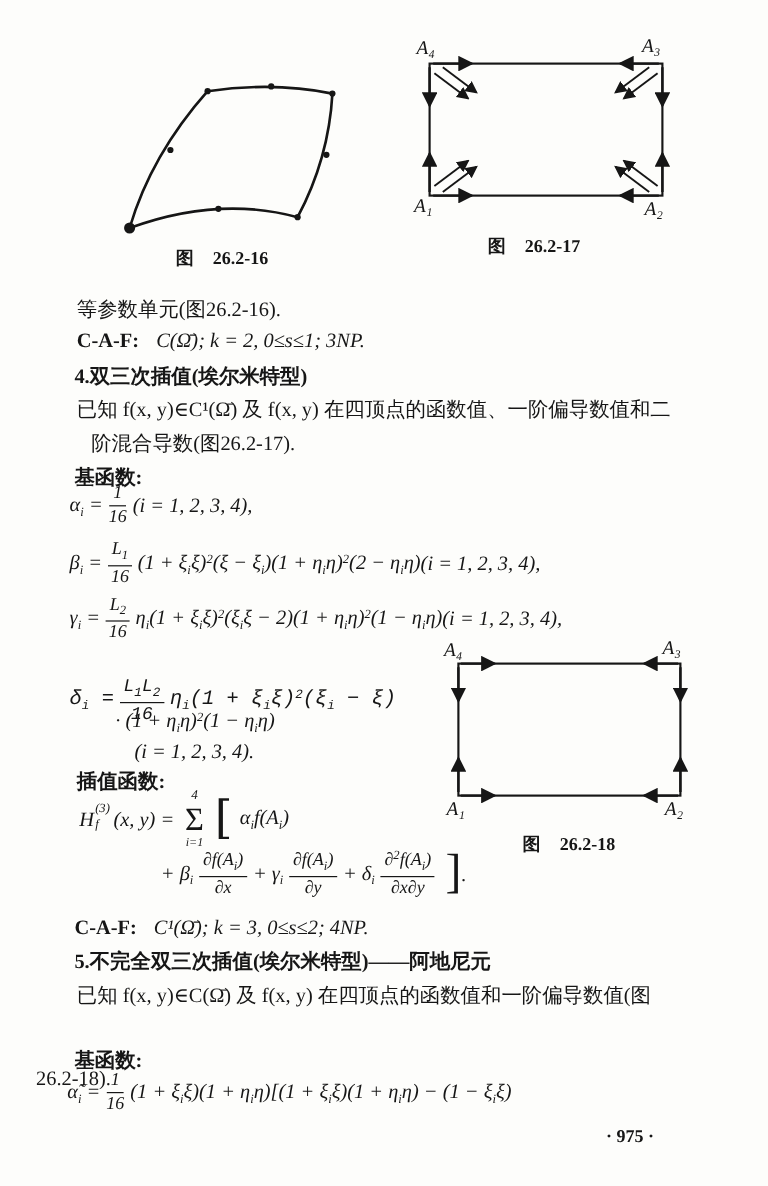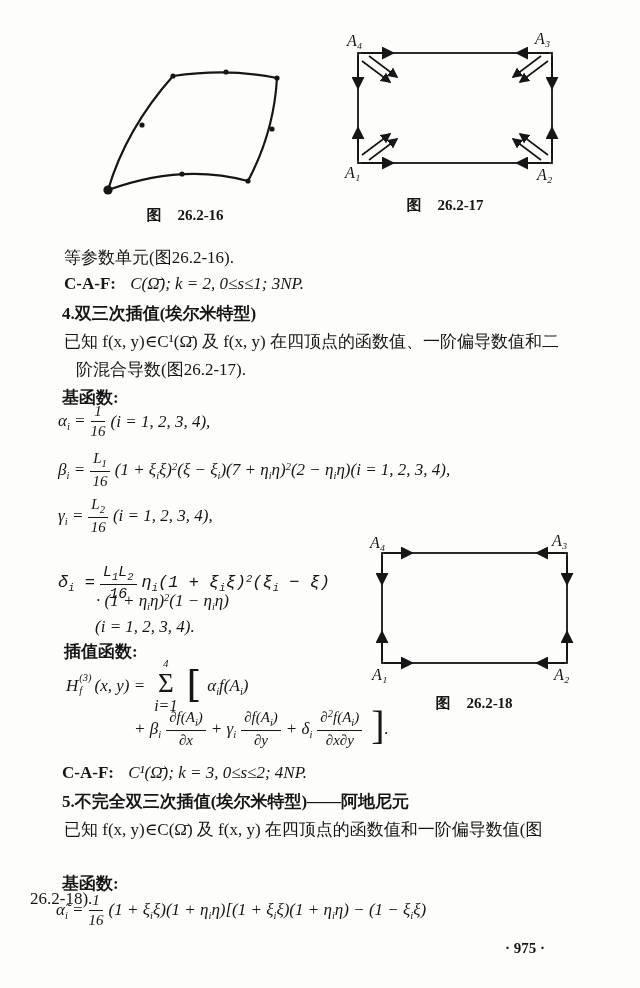--- a/index.html
+++ b/index.html
@@ -20,21 +20,21 @@
   
   .frow{display:flex;align-items:center;white-space:nowrap;}
   .frac{display:inline-flex;flex-direction:column;align-items:center;
         margin:0 5px;font-size:15px;line-height:1.15;font-style:italic;}
   .frac .num{border-bottom:1.4px solid #161616;padding:0 3px 1px 3px;}
   .frac .den{padding-top:1px;}
   .sum{display:inline-flex;flex-direction:column;align-items:center;
        line-height:1;margin:0 7px 0 9px;font-style:normal;}
   .sum .stop{font-size:11px;font-style:italic;margin-bottom:1px;}
   .sum .ssym{font-size:27px;}
-  .sum .sbot{font-size:16px;font-style:italic;margin-top:1px;}
+  .sum .sbot{font-size:10px;font-style:italic;margin-top:1px;}
   .bigbr{font-size:38px;font-weight:400;line-height:.9;font-style:normal;
          font-family:"DejaVu Serif",serif;margin:0 6px 4px 2px;}
   .closebr{font-size:40px;line-height:.9;font-style:normal;margin:0 0 6px 4px;}
   .hsupsub{display:inline-flex;flex-direction:column;align-items:flex-start;
            font-size:10.5px;line-height:1.2;margin:0 3px 0 1px;transform:translateY(-1px);}
   
   .figbox{position:absolute;}
   .figcap{font-size:15px;font-weight:700;text-align:center;margin-top:8px;}
   .figcap .capnum{margin-left:16px;font-weight:700;}
   .vlabel{position:absolute;font-style:italic;font-size:16px;white-space:nowrap;}
@@ -123,43 +123,44 @@
   </span>
   <span><span> (i = 1, 2, 3, 4),</span></span>
 </div>
 
 <div class="abs frow math" style="left:58px;top:450px;">
   <span><span>β</span><sub>i</sub><span> =</span></span>
   <span class="frac">
     <span class="num"><span>L</span><sub>1</sub></span>
     <span class="den"><span>16</span></span>
   </span>
-  <span><span>(1 + ξ</span><sub>i</sub><span>ξ)</span><sup>2</sup><span>(ξ − ξ</span><sub>i</sub><span>)(7 + η</span><sub>i</sub><span>η)</span><sup>2</sup><span>(2 − η</span><sub>i</sub><span>η)</span></span>
+  <span><span>(1 + ξ</span><sub>i</sub><span>ξ)</span><sup>2</sup><span>(ξ − ξ</span><sub>i</sub><span>)(1 + η</span><sub>i</sub><span>η)</span><sup>2</sup><span>(2 − η</span><sub>i</sub><span>η)</span></span>
   <span><span> (i = 1, 2, 3, 4),</span></span>
 </div>
 
 <div class="abs frow math" style="left:58px;top:496px;">
   <span><span>γ</span><sub>i</sub><span> =</span></span>
   <span class="frac">
     <span class="num"><span>L</span><sub>2</sub></span>
     <span class="den"><span>16</span></span>
   </span>
+  <span><span>η</span><sub>i</sub><span>(1 + ξ</span><sub>i</sub><span>ξ)</span><sup>2</sup><span>(ξ</span><sub>i</sub><span>ξ − 2)(1 + η</span><sub>i</sub><span>η)</span><sup>2</sup><span>(1 − η</span><sub>i</sub><span>η)</span></span>
   <span><span> (i = 1, 2, 3, 4),</span></span>
 </div>
 
 <div class="abs frow math" style="left:58px;top:564px;font-family:Liberation Mono, monospace;">
   <span><span>δ</span><sub>i</sub><span> =</span></span>
   <span class="frac">
     <span class="num"><span>L</span><sub>1</sub><span>L</span><sub>2</sub></span>
     <span class="den"><span>16</span></span>
   </span>
   <span><span>η</span><sub>i</sub><span>(1 + ξ</span><sub>i</sub><span>ξ)</span><sup>2</sup><span>(ξ</span><sub>i</sub><span> − ξ)</span></span>
 </div>
 <div class="abs line math" style="left:96px;top:591px;text-align:right;"><span>· (1 + η</span><sub>i</sub><span>η)</span><sup>2</sup><span>(1 − η</span><sub>i</sub><span>η)</span></div>
-<div class="abs line math" style="left:95px;top:617px;text-align:right;"><span>(i = 1, 2, 3, 4).</span></div>
+<div class="abs line math" style="left:112px;top:617px;text-align:right;"><span>(i = 1, 2, 3, 4).</span></div>
 
 <div class="abs line cn bold" style="left:64px;top:640px;">插值函数:</div>
 
 <div class="abs frow math" style="left:66px;top:658px;">
   <span>H</span>
   <span class="hsupsub">
     <span>(3)</span>
     <span>f</span>
   </span>
   <span><span>(x, y) =</span></span>

